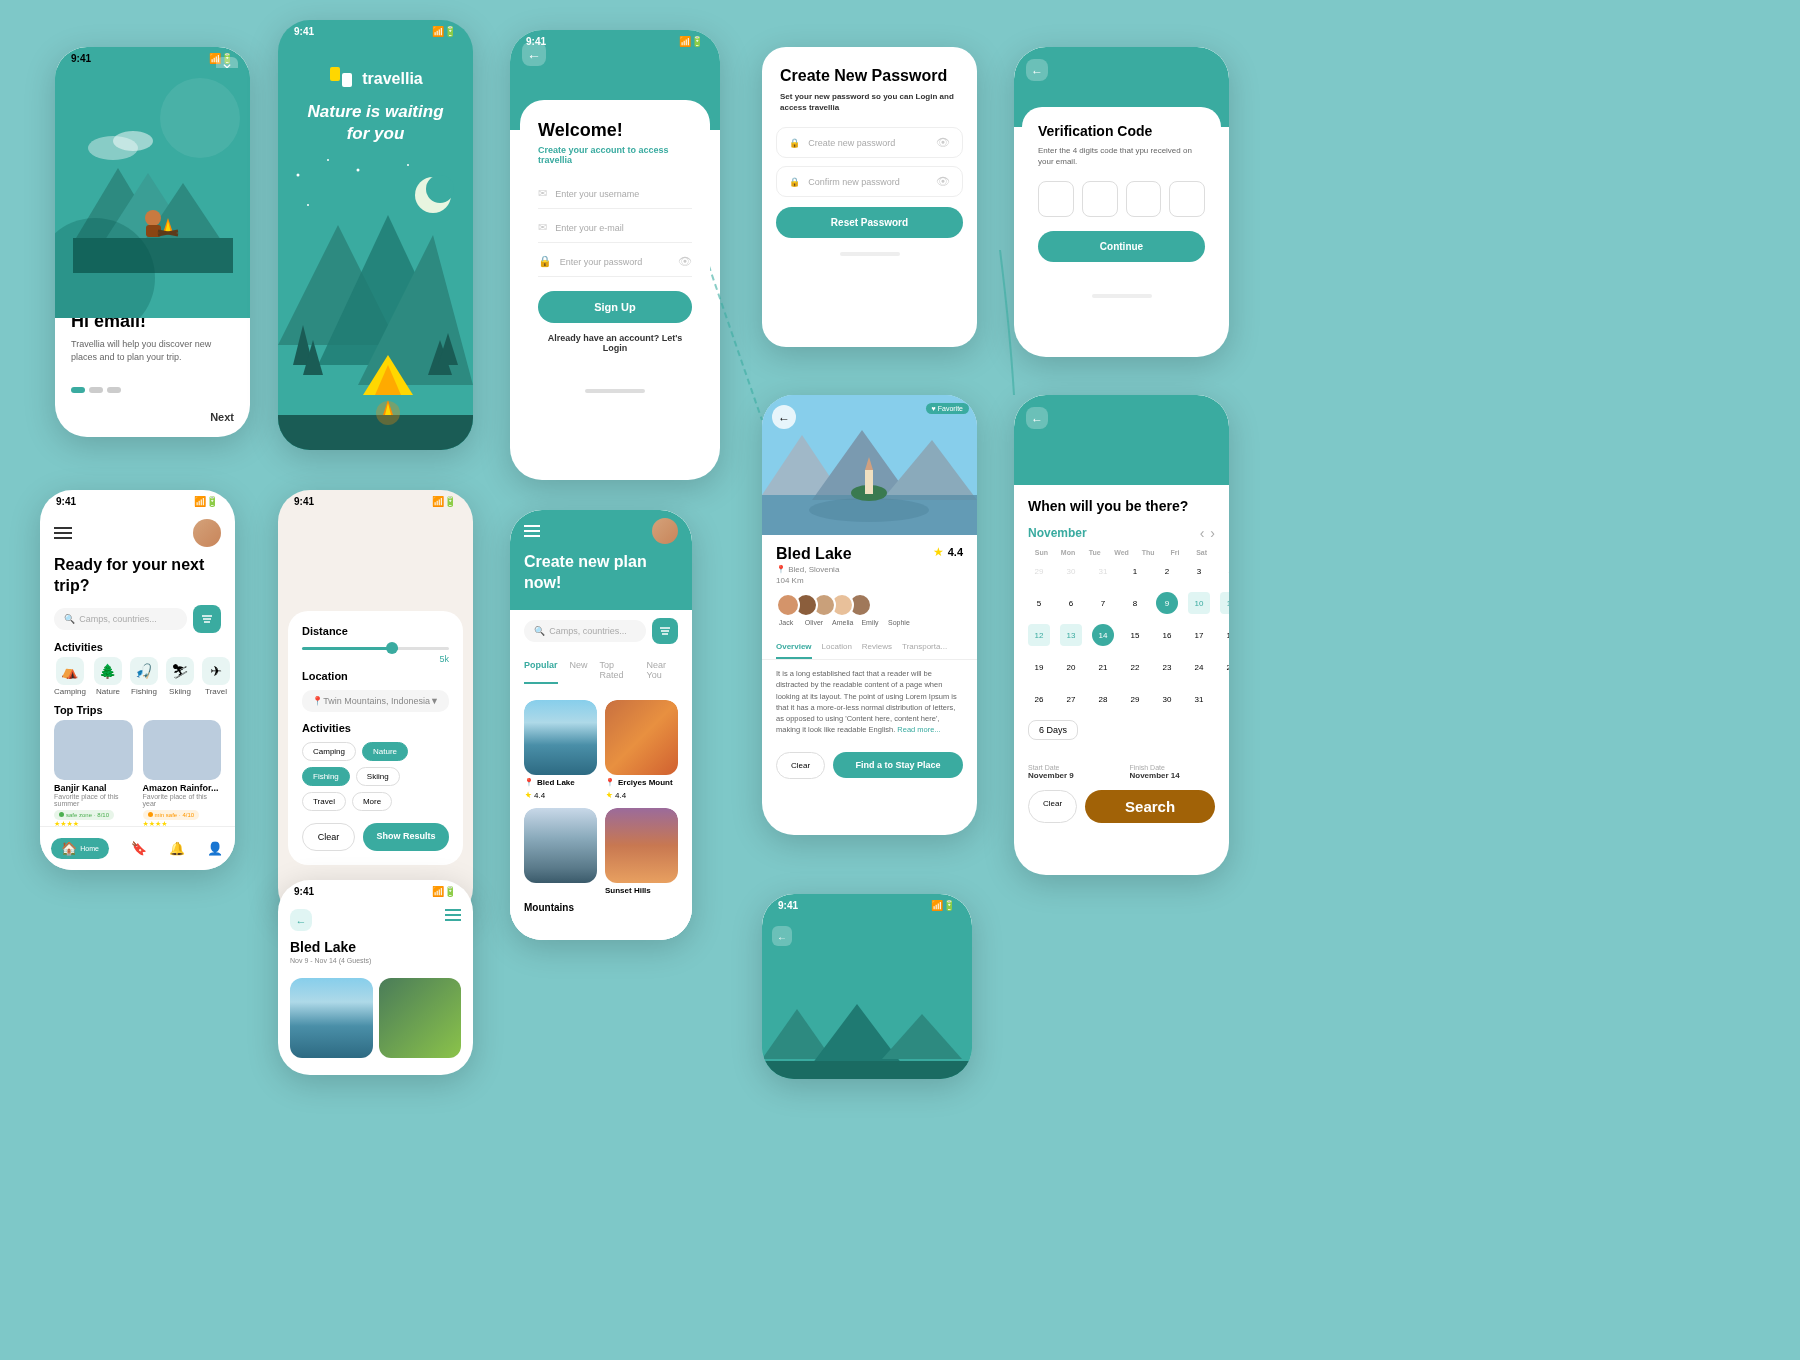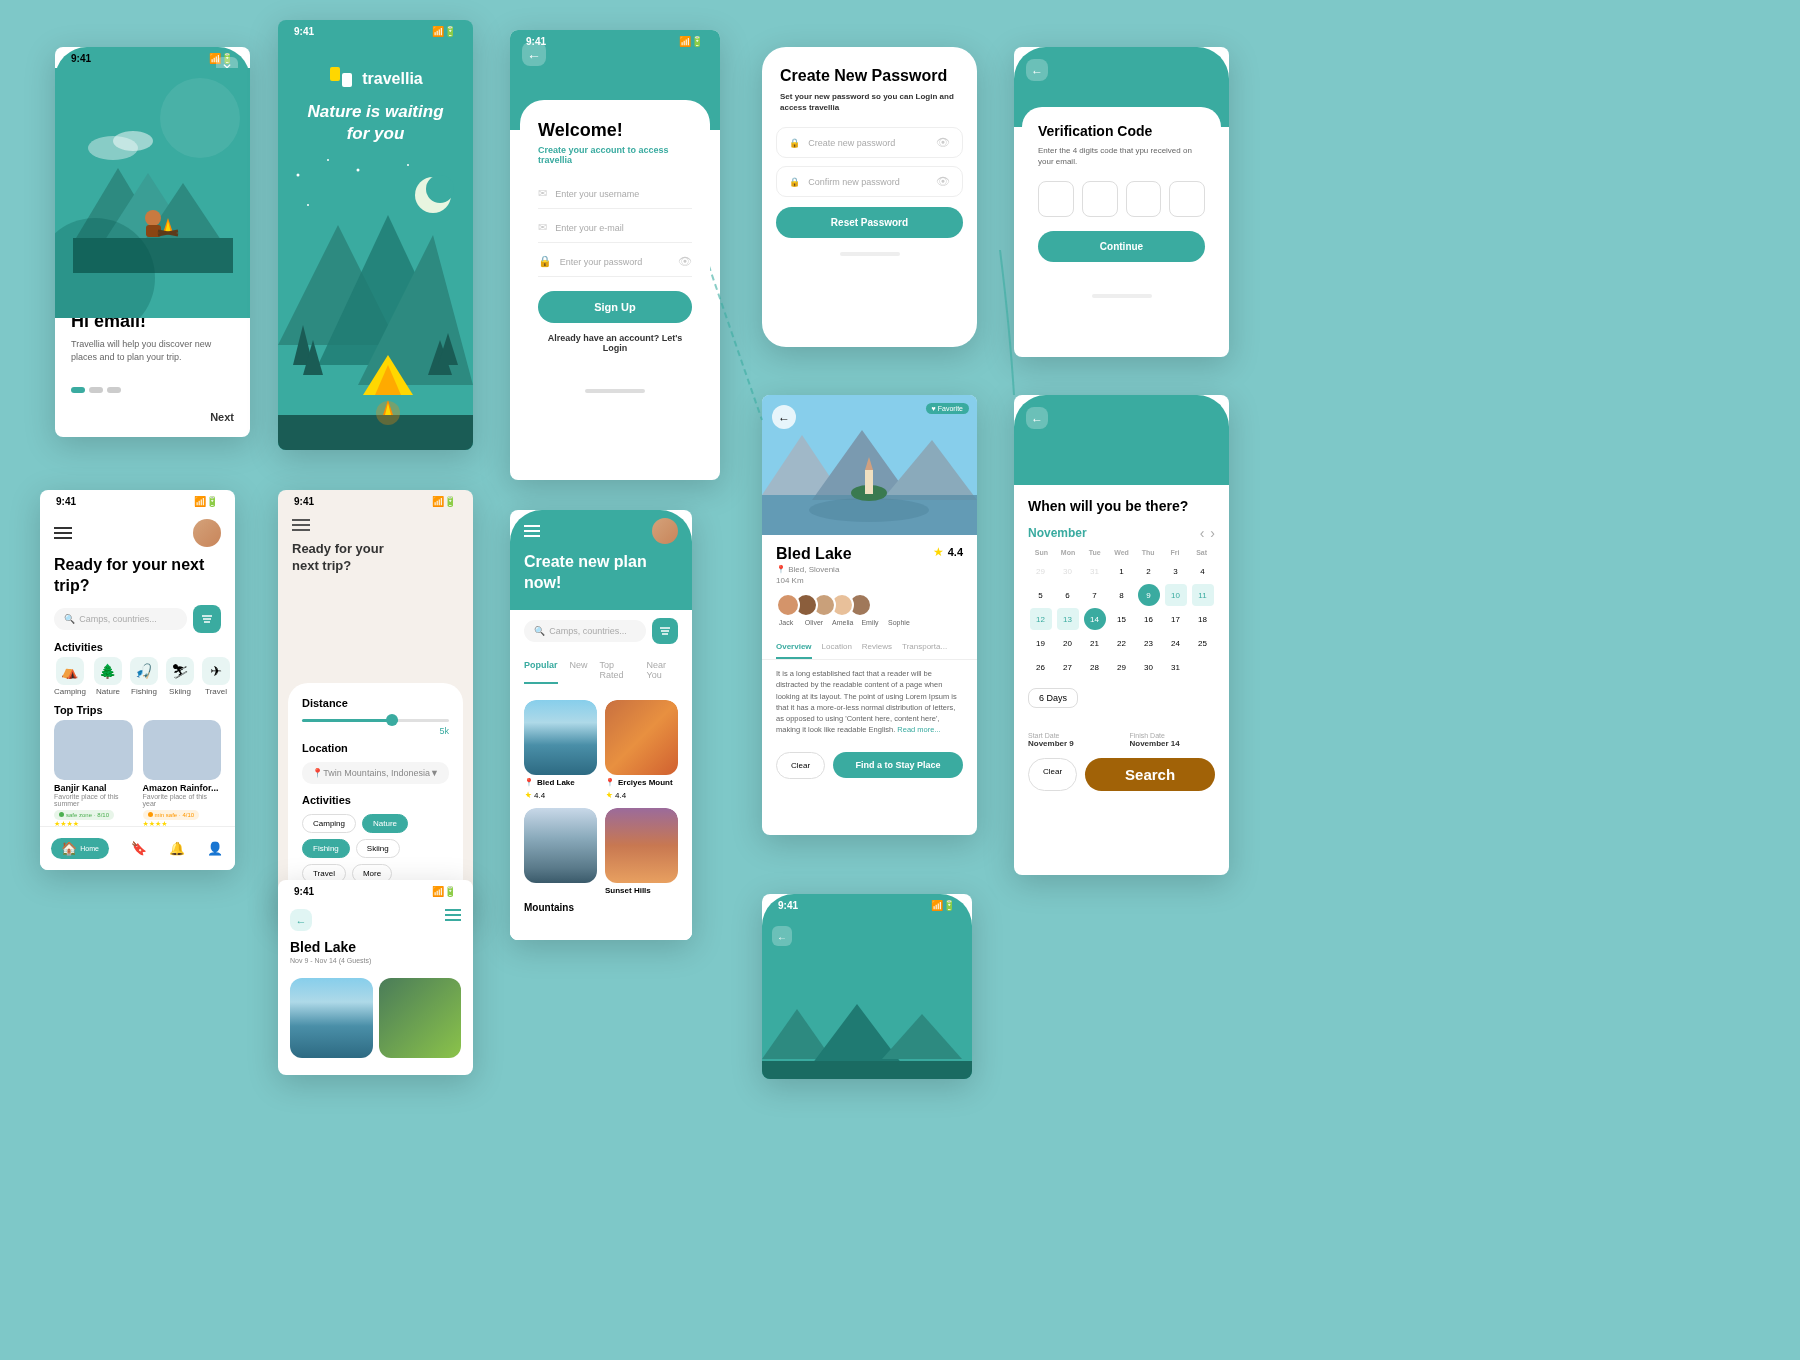--- a/index.html
+++ b/index.html
@@ -7,21 +7,21 @@
       background: #7ec8c8;
       font-family: -apple-system, BlinkMacSystemFont, 'Segoe UI', sans-serif;
       width: 1800px;
       min-height: 1360px;
       position: relative;
       overflow: hidden;
     }
 
     .screen {
       background: white;
-      border-radius: 8px;
+      border-radius: 32px;
       position: absolute;
       overflow: hidden;
       box-shadow: 0 8px 32px rgba(0,0,0,0.18);
     }
 
     .status-bar {
       display: flex;
       justify-content: space-between;
       align-items: center;
       padding: 6px 16px 4px;
@@ -349,21 +349,21 @@
       color: white; font-size: 12px;
     }
     #s10 .cal-content { padding: 12px 14px; }
     #s10 .cal-title { font-size: 14px; font-weight: 800; margin-bottom: 10px; line-height: 1.3; }
     #s10 .month-row { display: flex; justify-content: space-between; align-items: center; margin-bottom: 8px; }
     #s10 .month-name { font-size: 12px; font-weight: 700; color: #3aaba0; }
     #s10 .month-nav { font-size: 14px; color: #aaa; cursor: pointer; }
     #s10 .cal-grid { width: 100%; }
     #s10 .cal-header { display: grid; grid-template-columns: repeat(7, 1fr); text-align: center; margin-bottom: 4px; }
     #s10 .cal-header span { font-size: 7px; color: #aaa; font-weight: 600; }
-    #s10 .cal-days { display: grid; grid-template-columns: repeat(7, 1fr); gap: 2px; }
+    #s10 .cal-days { display: grid; grid-template-columns: repeat(7, 1fr); gap: 10px; }
     #s10 .cal-day { text-align: center; font-size: 8px; padding: 3px 2px; border-radius: 50%; width: 22px; height: 22px; display: flex; align-items: center; justify-content: center; margin: 0 auto; }
     #s10 .cal-day.selected { background: #3aaba0; color: white; border-radius: 50%; }
     #s10 .cal-day.in-range { background: #e0f5f3; color: #3aaba0; border-radius: 4px; }
     #s10 .cal-day.other-month { color: #ddd; }
     #s10 .days-badge {
       border: 1.5px solid #ddd; border-radius: 8px;
       padding: 4px 10px; font-size: 9px; margin-top: 10px; display: inline-block;
     }
     #s10 .date-row { display: flex; gap: 16px; margin-top: 24px; }
     #s10 .date-item { flex: 1; }
@@ -665,28 +665,20 @@
     </div>
   </div>
 </div>
 
 <div class="screen light-bg" id="s4">
   <div class="status-bar">
     <span>9:41</span>
     <span>📶🔋</span>
   </div>
 
-  <div style="padding:8px 14px;">
-    <div style="display:flex;flex-direction:column;gap:3px;margin-bottom:10px;">
-      <span style="width:18px;height:2px;background:#555;display:block;"></span>
-      <span style="width:18px;height:2px;background:#555;display:block;"></span>
-      <span style="width:18px;height:2px;background:#555;display:block;"></span>
-    </div>
-    <div style="font-size:13px;font-weight:700;line-height:1.3;color:#333;">Ready for your<br>next trip?</div>
-  </div>
   <div class="modal-sheet">
     <div class="modal-title">Distance</div>
     <div class="slider-track">
       <div class="slider-fill"></div>
       <div class="slider-thumb"></div>
     </div>
     <div class="slider-val">5k</div>
     <div class="modal-title" style="margin-top:6px;">Location</div>
     <div class="location-row">
       <span>📍</span>

